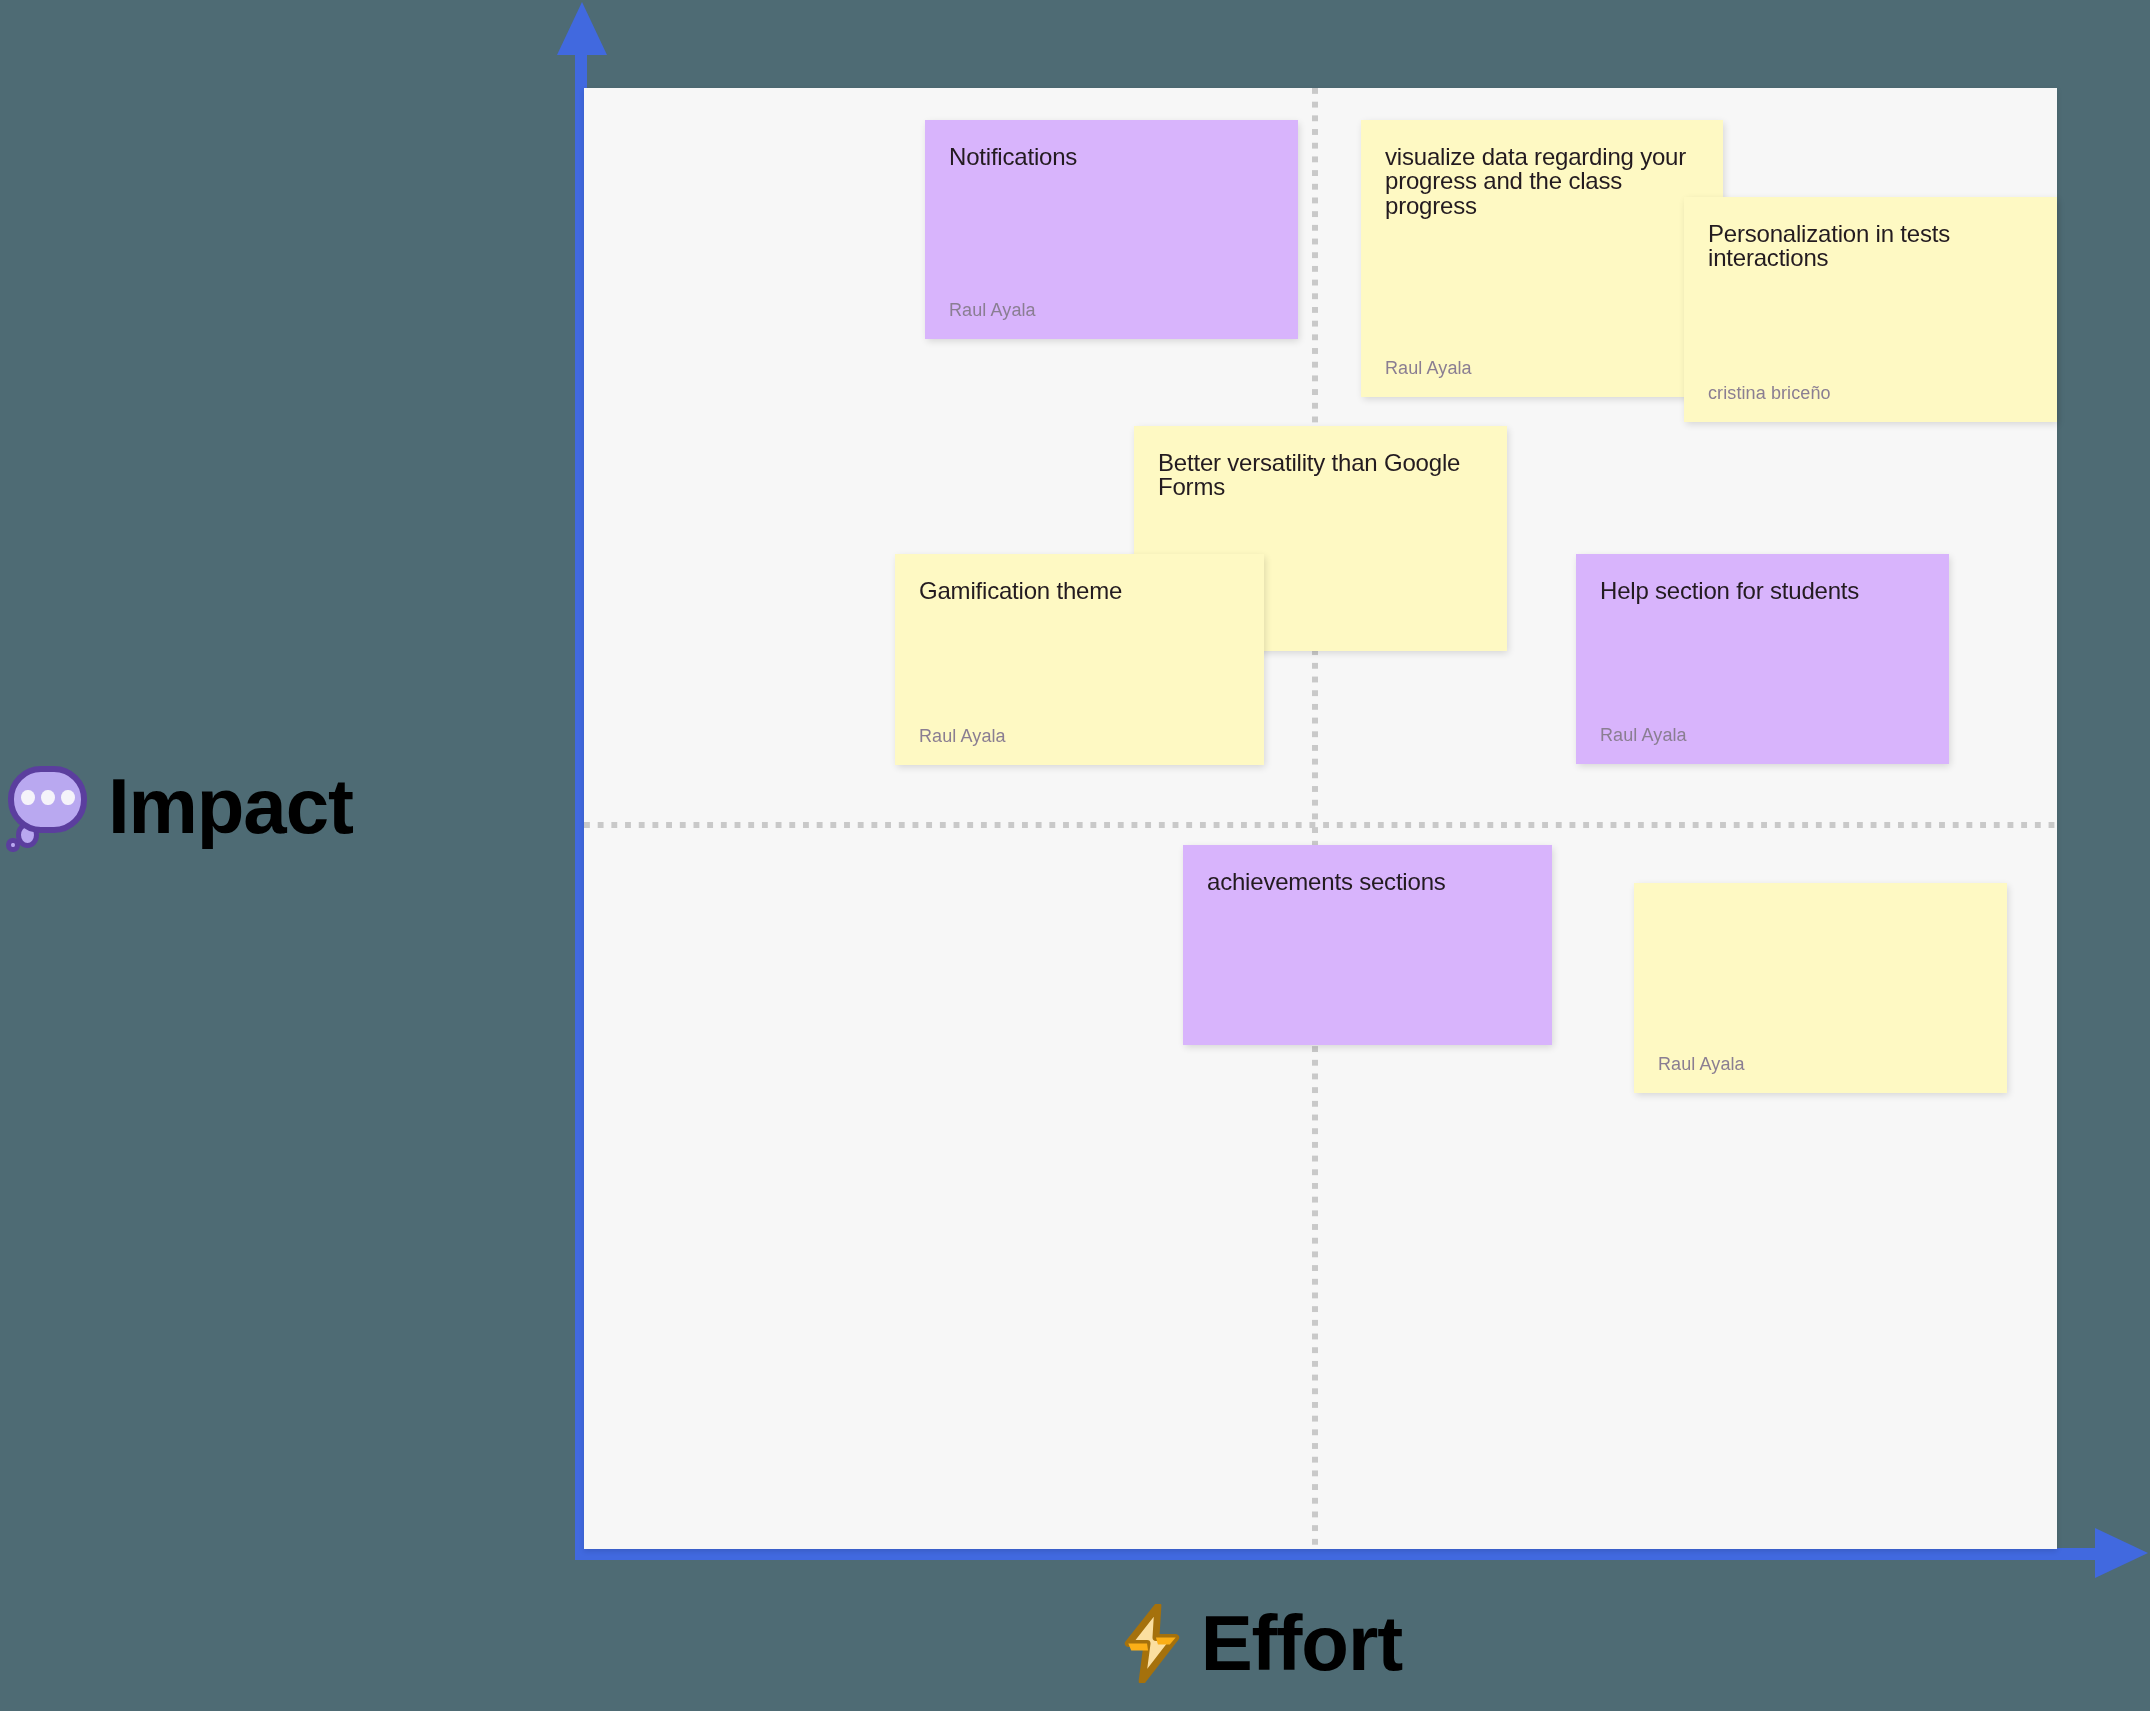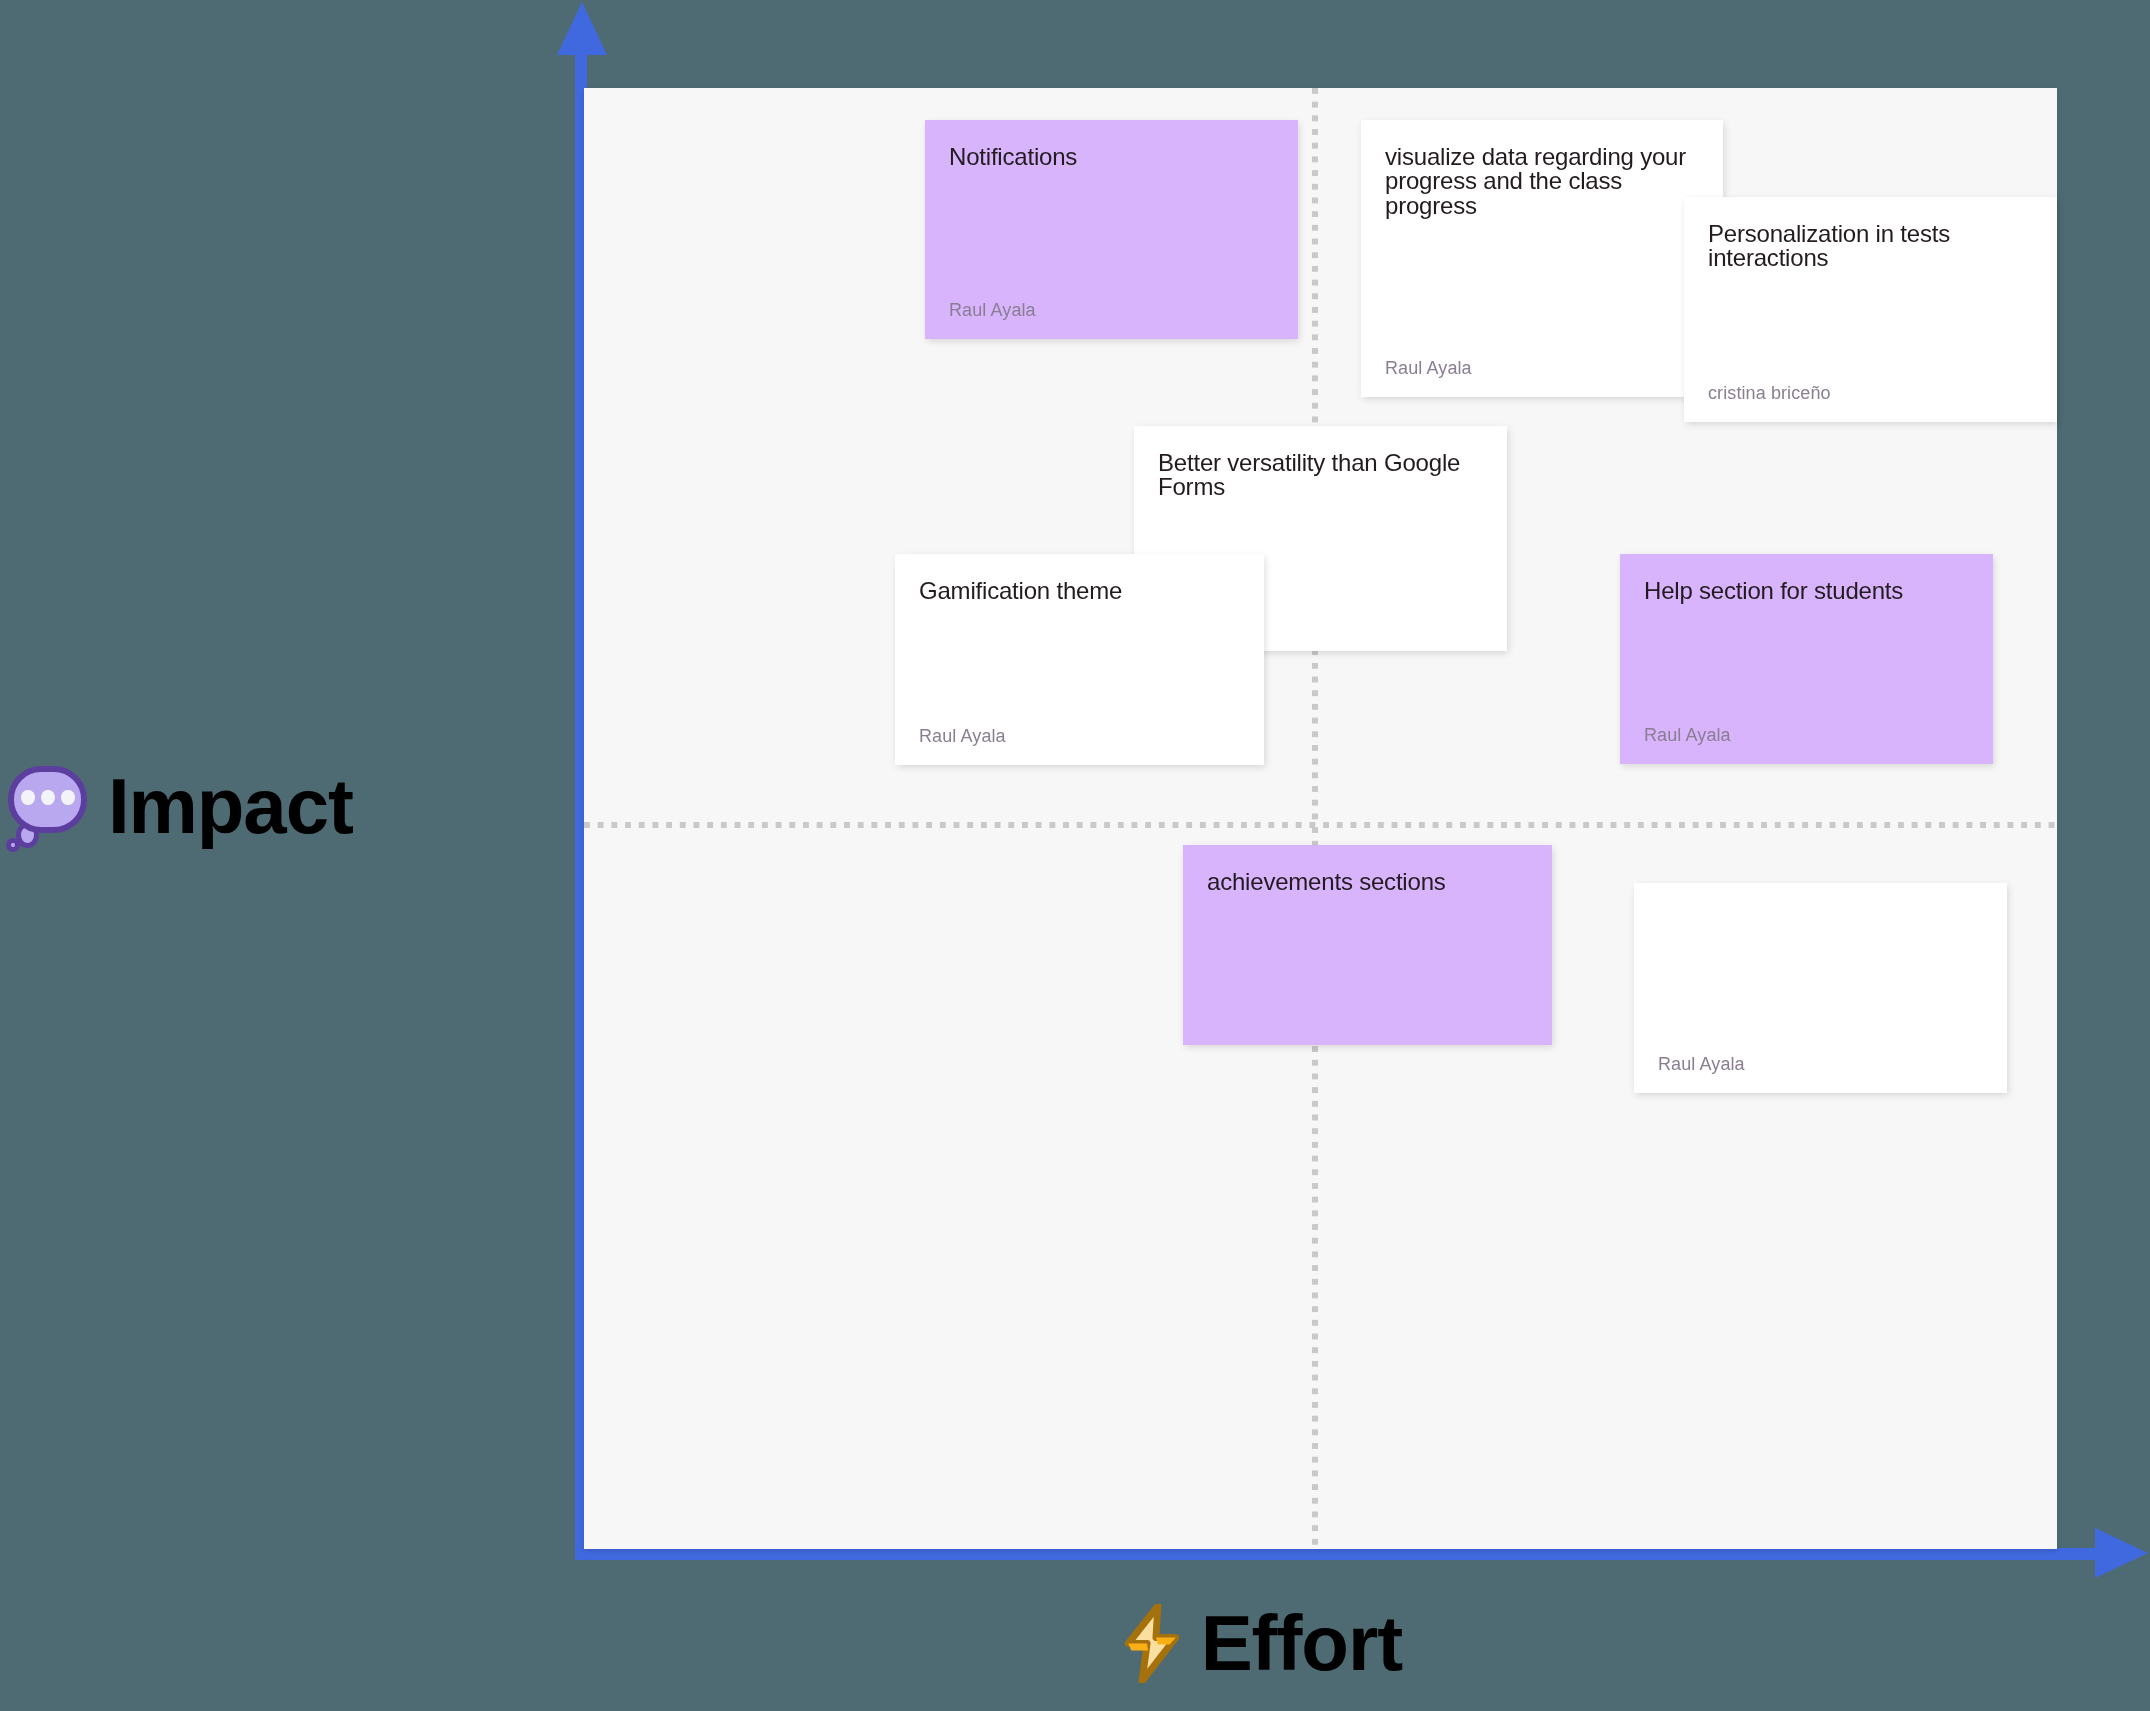--- a/index.html
+++ b/index.html
@@ -104,29 +104,29 @@
     white-space: pre-line;
     font-weight: 400;
   }
   .note-author {
     margin-top: auto;
     font-size: 18px;
     color: #8A7E92;
     letter-spacing: 0.1px;
   }
   .note.purple { background: #D8B4FC; }
-  .note.pink   { background: #ffffff; }
+  .note.pink   { background: #fef9c3; }
 
   
   #note-notifications       { left: 925px; top: 120px;  width: 373px;  height: 219px; }
   #note-visualize-data      { left: 1361px; top: 120px;  width: 362px;  height: 277px; }
   #note-personalization     { left: 1684px; top: 197px;  width: 373px;  height: 225px; }
   #note-better-versatility  { left: 1134px; top: 426px;  width: 373px;  height: 225px; }
   #note-gamification        { left: 895px; top: 554px; width: 369px;  height: 211px; }
-  #note-help-section        { left: 1576px; top: 554px; width: 373px;  height: 210px; margin-left: 44px; }
+  #note-help-section        { left: 1576px; top: 554px; width: 373px;  height: 210px; }
   #note-achievements        { left: 1183px; top: 845px; width: 369px;  height: 200px; }
   #note-automatic-send      { left: 1634px; top: 883px; width: 373px;  height: 210px; }
 
   
   .axis-label {
     position: absolute;
     display: flex;
     align-items: center;
     gap: 14.7px;
     color: #000000;

